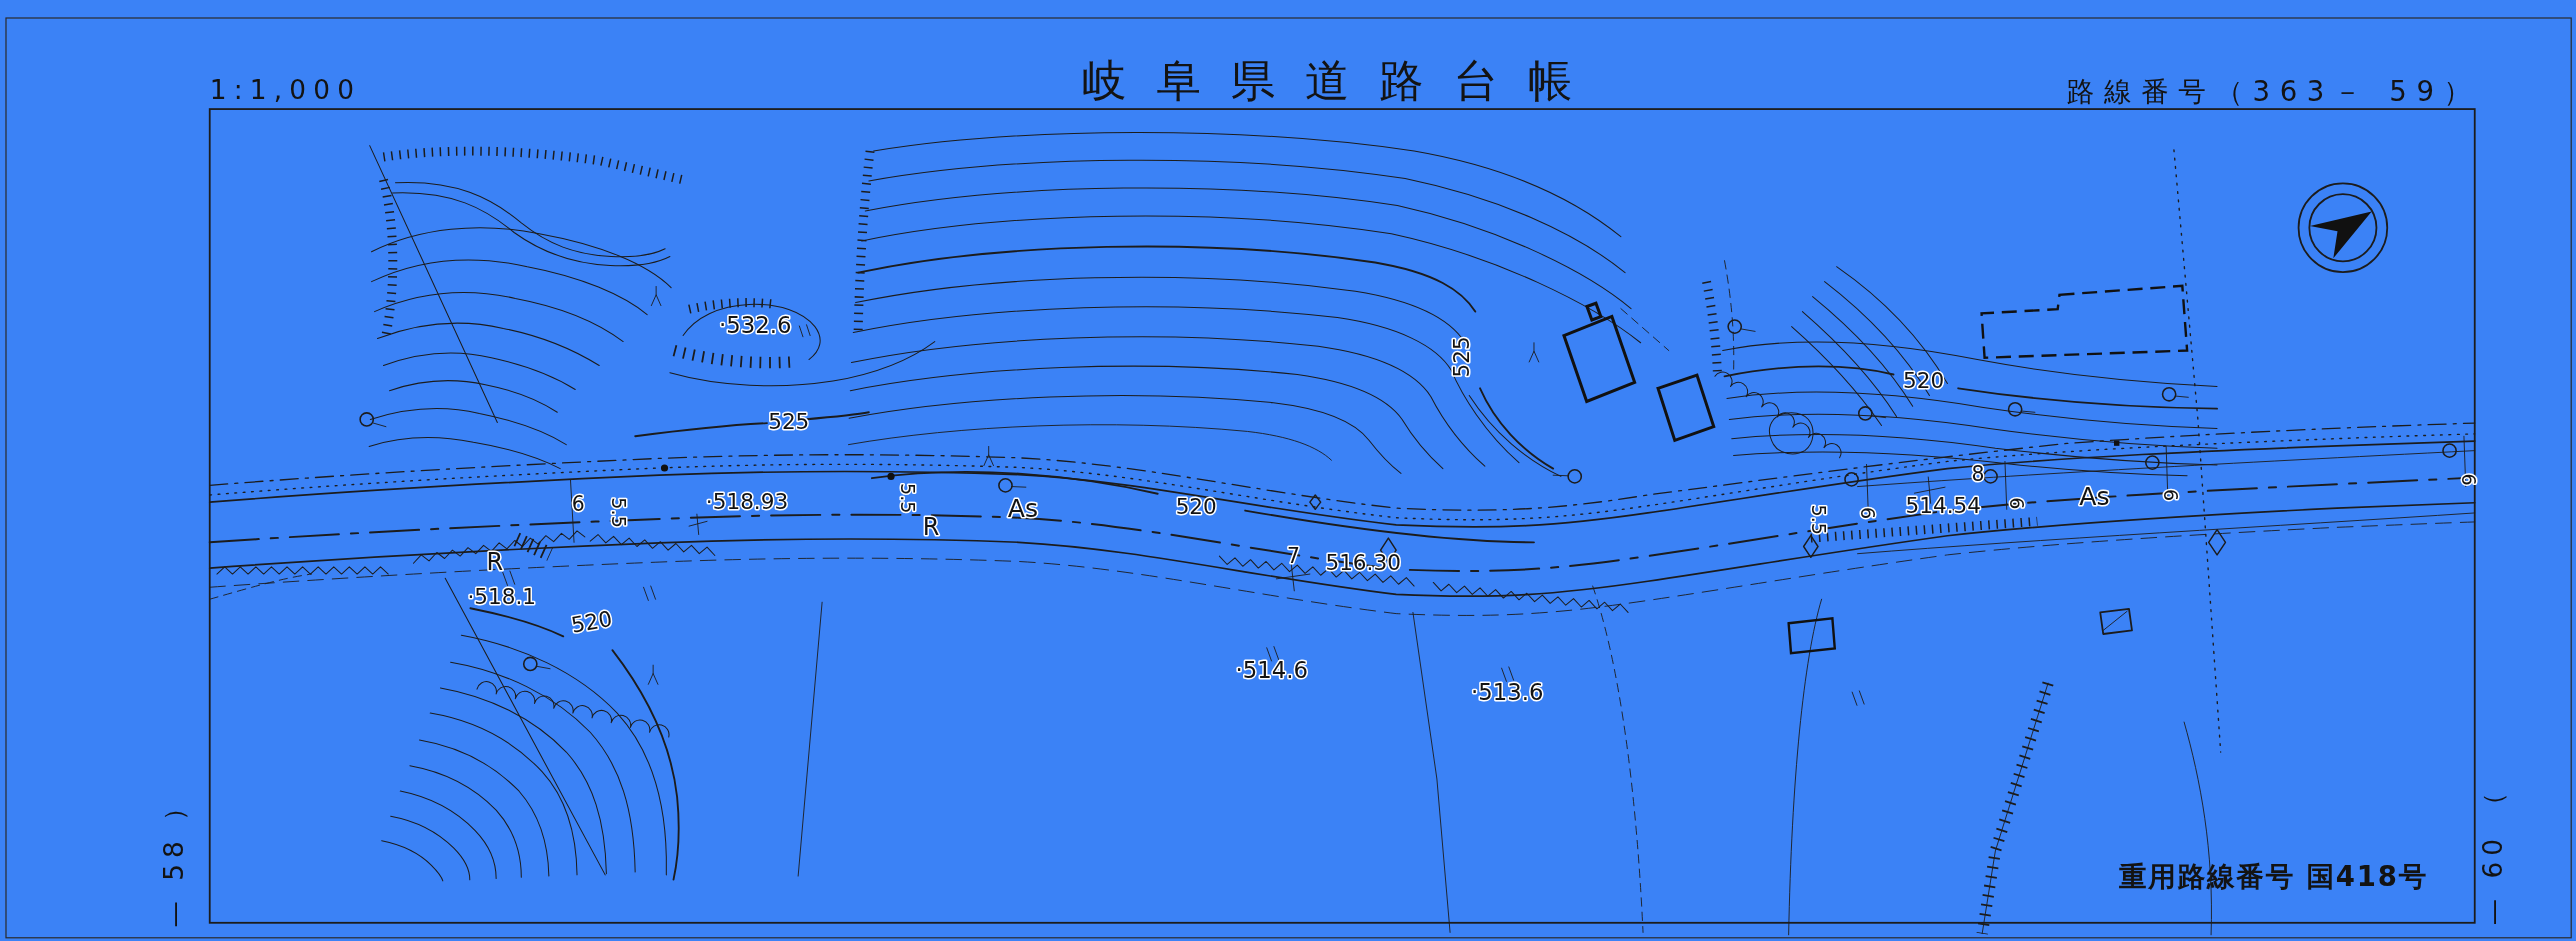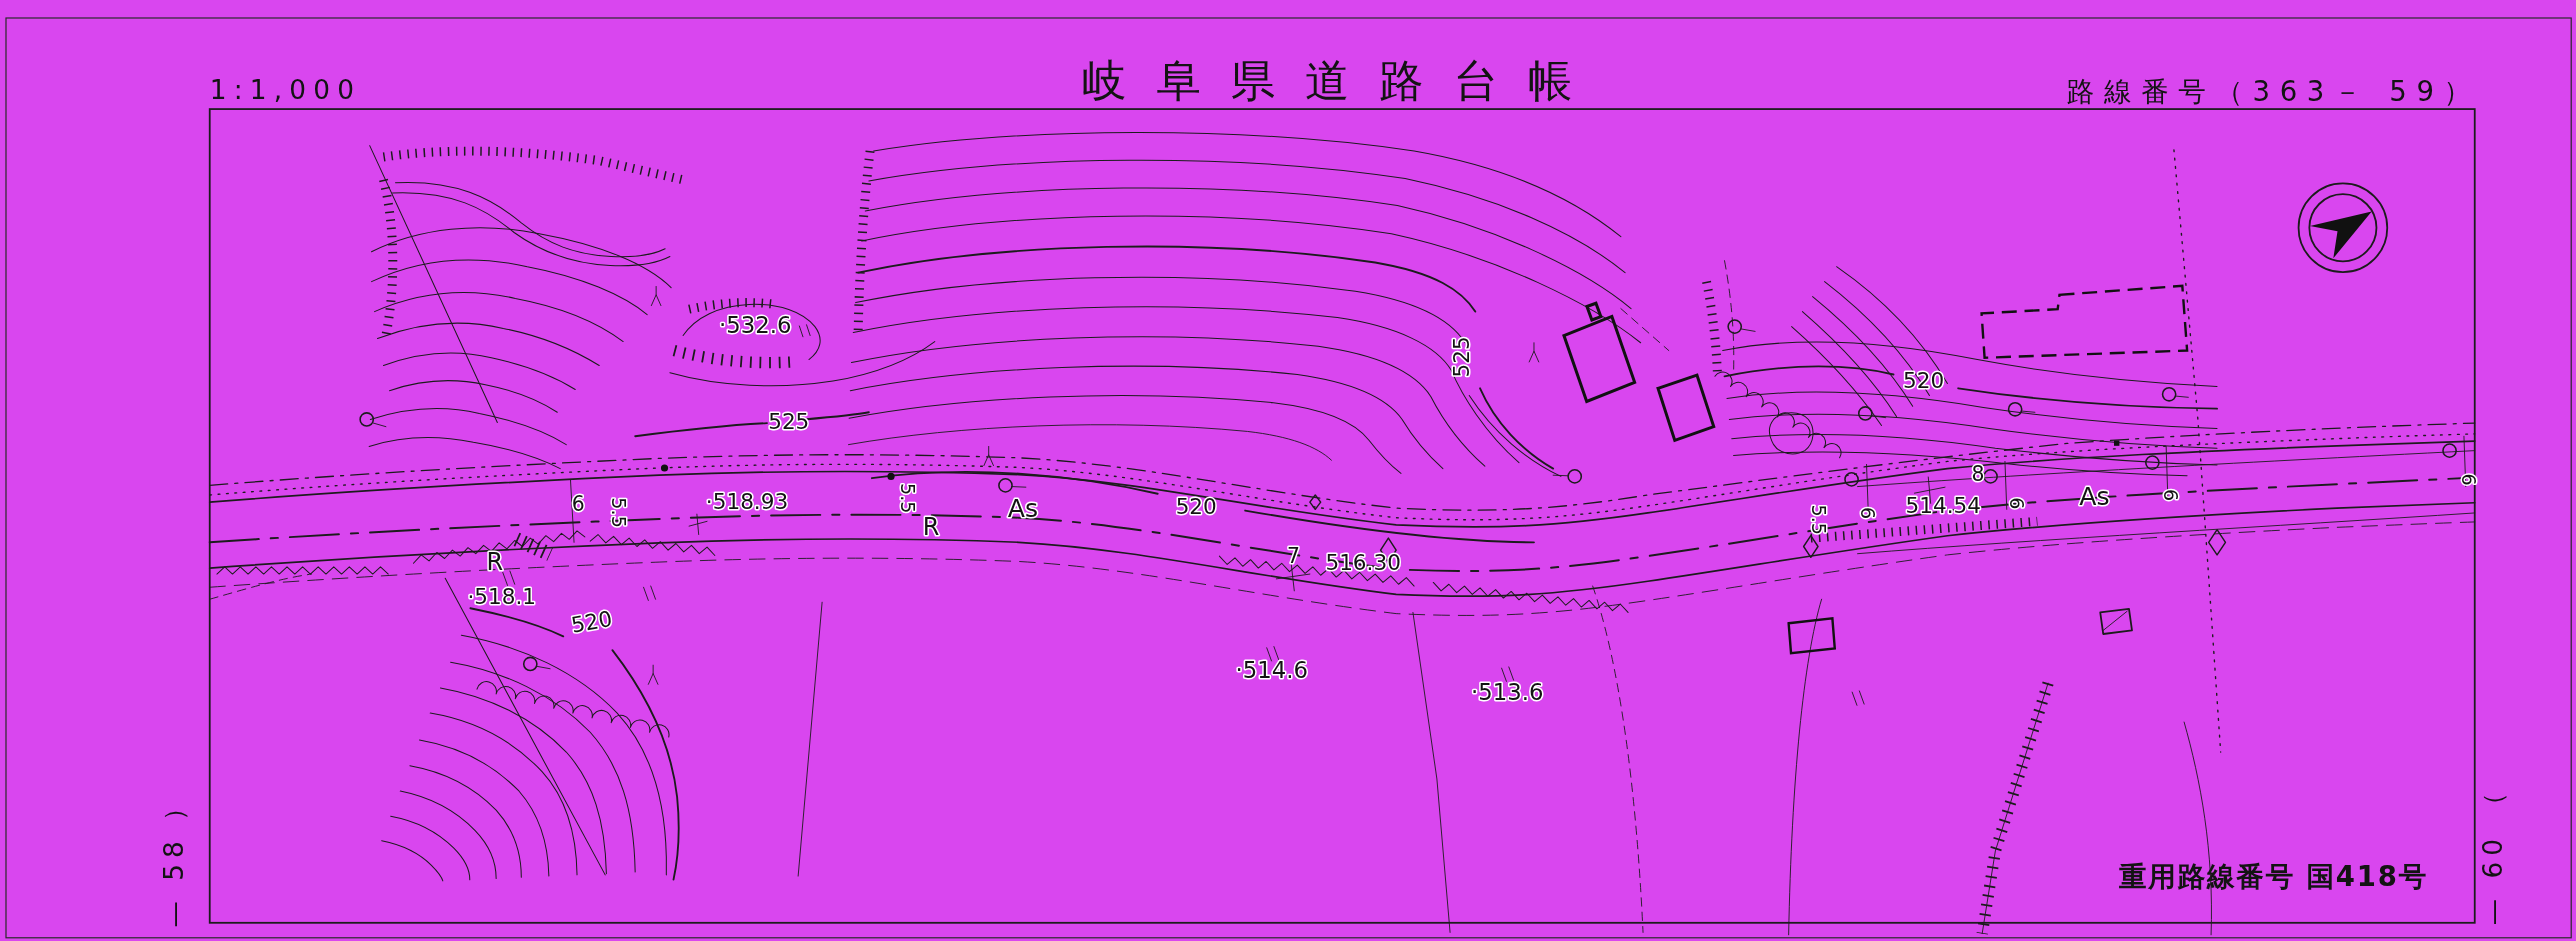--- a/index.html
+++ b/index.html
@@ -1,16 +1,16 @@
 <!DOCTYPE html>
 <html style="font-size:9.6px"><head>
 <meta charset="utf-8">
 <style>
   html,body{margin:0;padding:0;background:#fff;}
-  .sheet{position:relative;width:2576px;height:942px;background:#d946ef;overflow:hidden;
+  .sheet{position:relative;width:2576px;height:942px;background:#3b82f6;overflow:hidden;
          font-family:"DejaVu Sans","Liberation Sans",sans-serif;}
   svg{position:absolute;left:0;top:0;}
   
   .ink{stroke:#1c1c1c;fill:none;stroke-width:1.7;stroke-linecap:round;stroke-linejoin:round}
   .ci{stroke-width:3.1}
   .rd{stroke-width:2.8}
   .thin{stroke-width:1.5}
   .dash{stroke-dasharray:26 15}
   .dashs{stroke-dasharray:14 10}
   .dot{stroke-dasharray:3 11;stroke-width:2.3}

